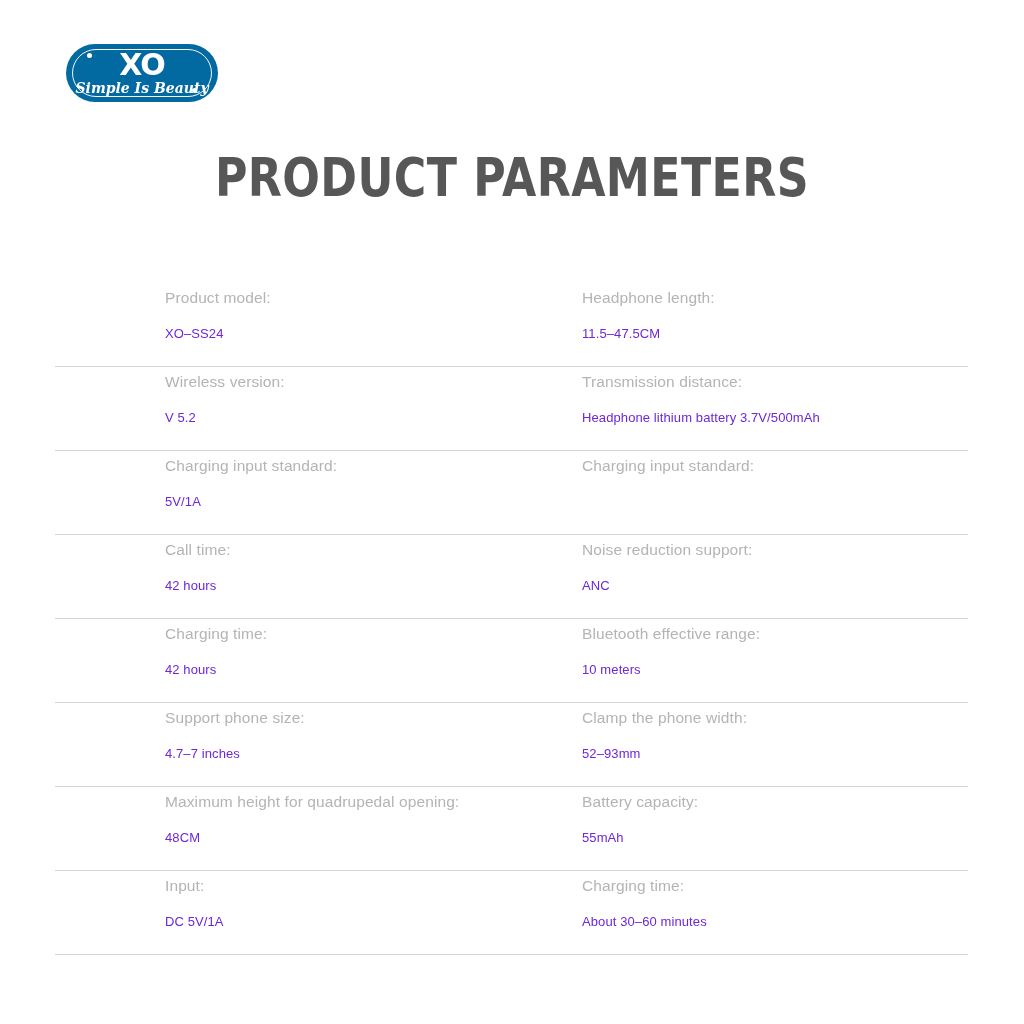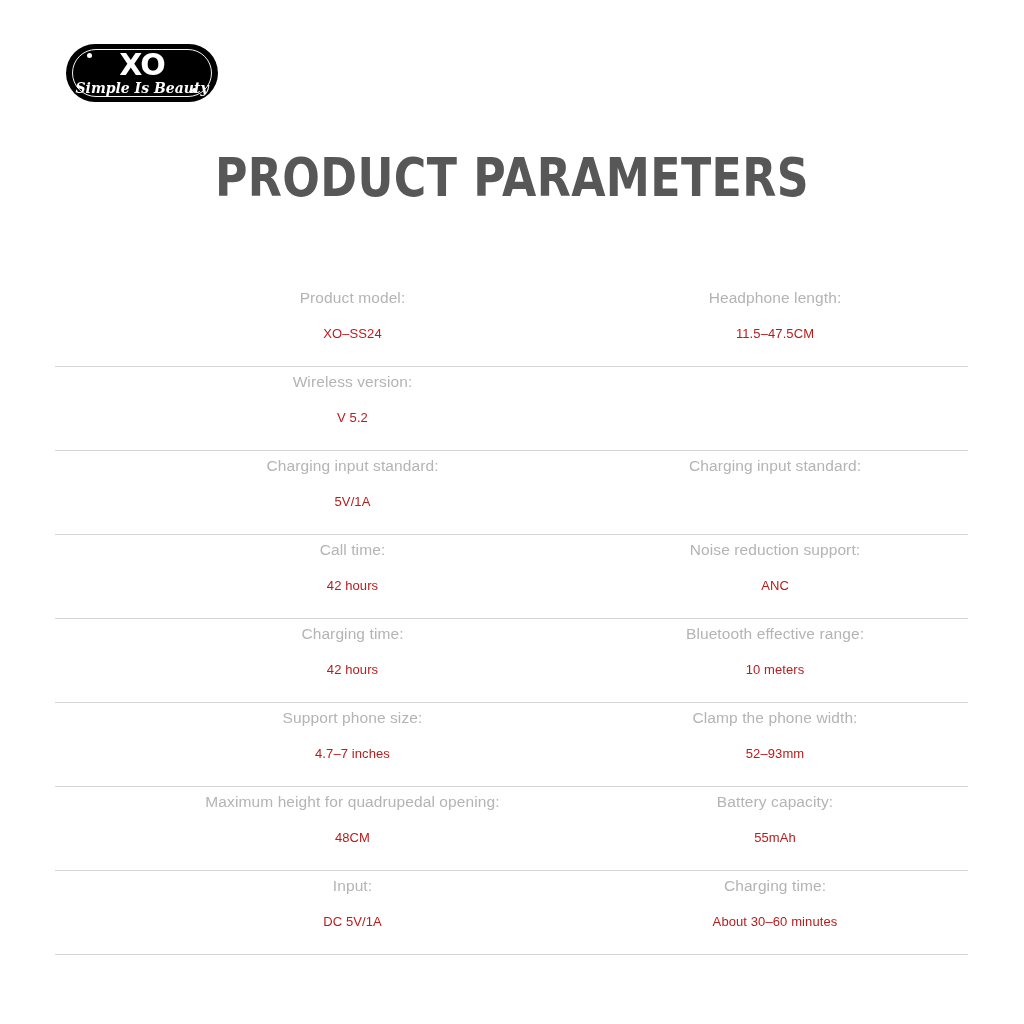--- a/index.html
+++ b/index.html
@@ -25,21 +25,21 @@
     left: 66px;
     top: 44px;
     width: 152px;
     height: 58px;
   }
 
   .logo-pill {
     position: relative;
     width: 152px;
     height: 58px;
-    background: #000000;
+    background: #0369a1;
     border-radius: 29px;
     overflow: hidden;
   }
 
   .logo-inner-outline {
     position: absolute;
     left: 6px;
     top: 5px;
     right: 6px;
     bottom: 5px;
@@ -111,21 +111,20 @@
     top: 283px;
     width: 913px;
   }
 
   .spec-row {
     display: flex;
     width: 100%;
     height: 84px;
     border-bottom: 1.5px solid #d4d4d4;
     padding-top: 7px;
-    text-align: center;
   }
 
   .spec-row:last-child {
     border-bottom: 1.5px solid #d4d4d4;
   }
 
   .spec-cell {
     display: flex;
     flex-direction: column;
     justify-content: flex-start;
@@ -139,21 +138,21 @@
     color: #b4b4b4;
     font-weight: 400;
     line-height: 1;
     letter-spacing: 0.1px;
     white-space: nowrap;
   }
 
   .spec-value {
     margin-top: 21px;
     font-size: 13px;
-    color: #b91c1c;
+    color: #6d28d9;
     font-weight: 400;
     line-height: 1;
     letter-spacing: 0.1px;
     white-space: nowrap;
   }
 </style>
 </head>
 <body>
 
 <div class="page">
@@ -181,20 +180,24 @@
         <div class="spec-label">Headphone length:</div>
         <div class="spec-value">11.5–47.5CM</div>
       </div>
     </div>
 
     <div class="spec-row">
       <div class="spec-cell left">
         <div class="spec-label">Wireless version:</div>
         <div class="spec-value">V 5.2</div>
       </div>
+      <div class="spec-cell right">
+        <div class="spec-label">Transmission distance:</div>
+        <div class="spec-value">Headphone lithium battery 3.7V/500mAh</div>
+      </div>
     </div>
 
     <div class="spec-row">
       <div class="spec-cell left">
         <div class="spec-label">Charging input standard:</div>
         <div class="spec-value">5V/1A</div>
       </div>
       <div class="spec-cell right">
         <div class="spec-label">Charging input standard:</div>
       </div>

